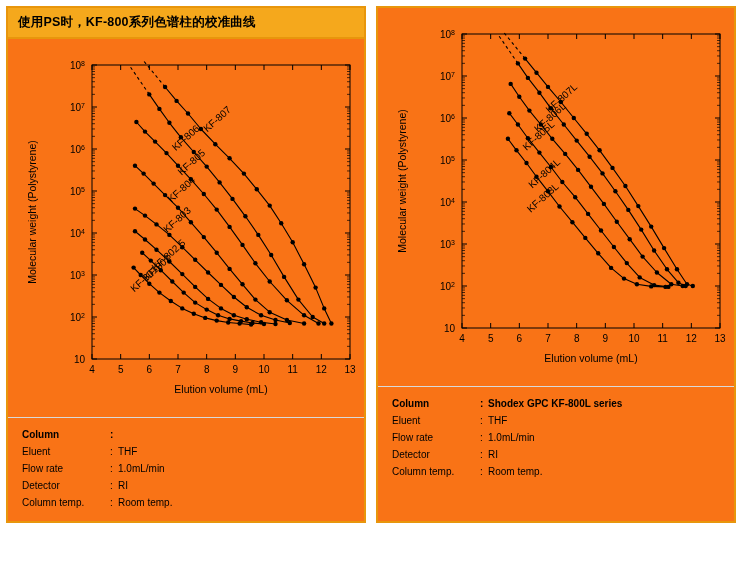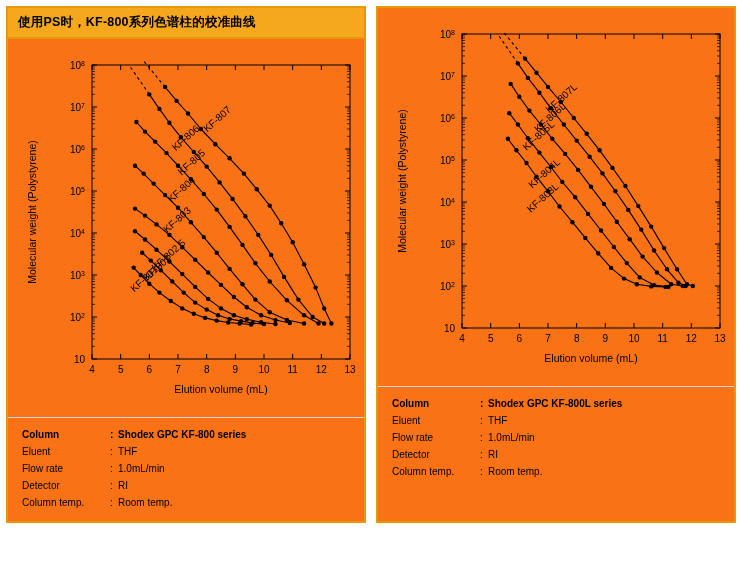--- a/index.html
+++ b/index.html
@@ -318,21 +318,20 @@
           <circle cx="214.2" cy="275.5" r="2.2" fill="#000"></circle>
           <circle cx="225.6" cy="276.5" r="2.2" fill="#000"></circle>
           <circle cx="237.1" cy="277.6" r="2.2" fill="#000"></circle>
           <text x="132.46666666666667" y="234.50588231940122" font-size="10" fill="#000" text-anchor="middle" transform="rotate(-42 132.5 234.5)">KF-801</text>
         </svg>
     </div>
     <div class="cond">
       <div class="cond-row first">
         <div class="k">Column</div>
         <div class="c">:</div>
-        <div class="v">Shodex GPC KF-800 series</div>
       </div>
       <div class="cond-row">
         <div class="k">Eluent</div>
         <div class="c">:</div>
         <div class="v">THF</div>
       </div>
       <div class="cond-row">
         <div class="k">Flow rate</div>
         <div class="c">:</div>
         <div class="v">1.0mL/min</div>

